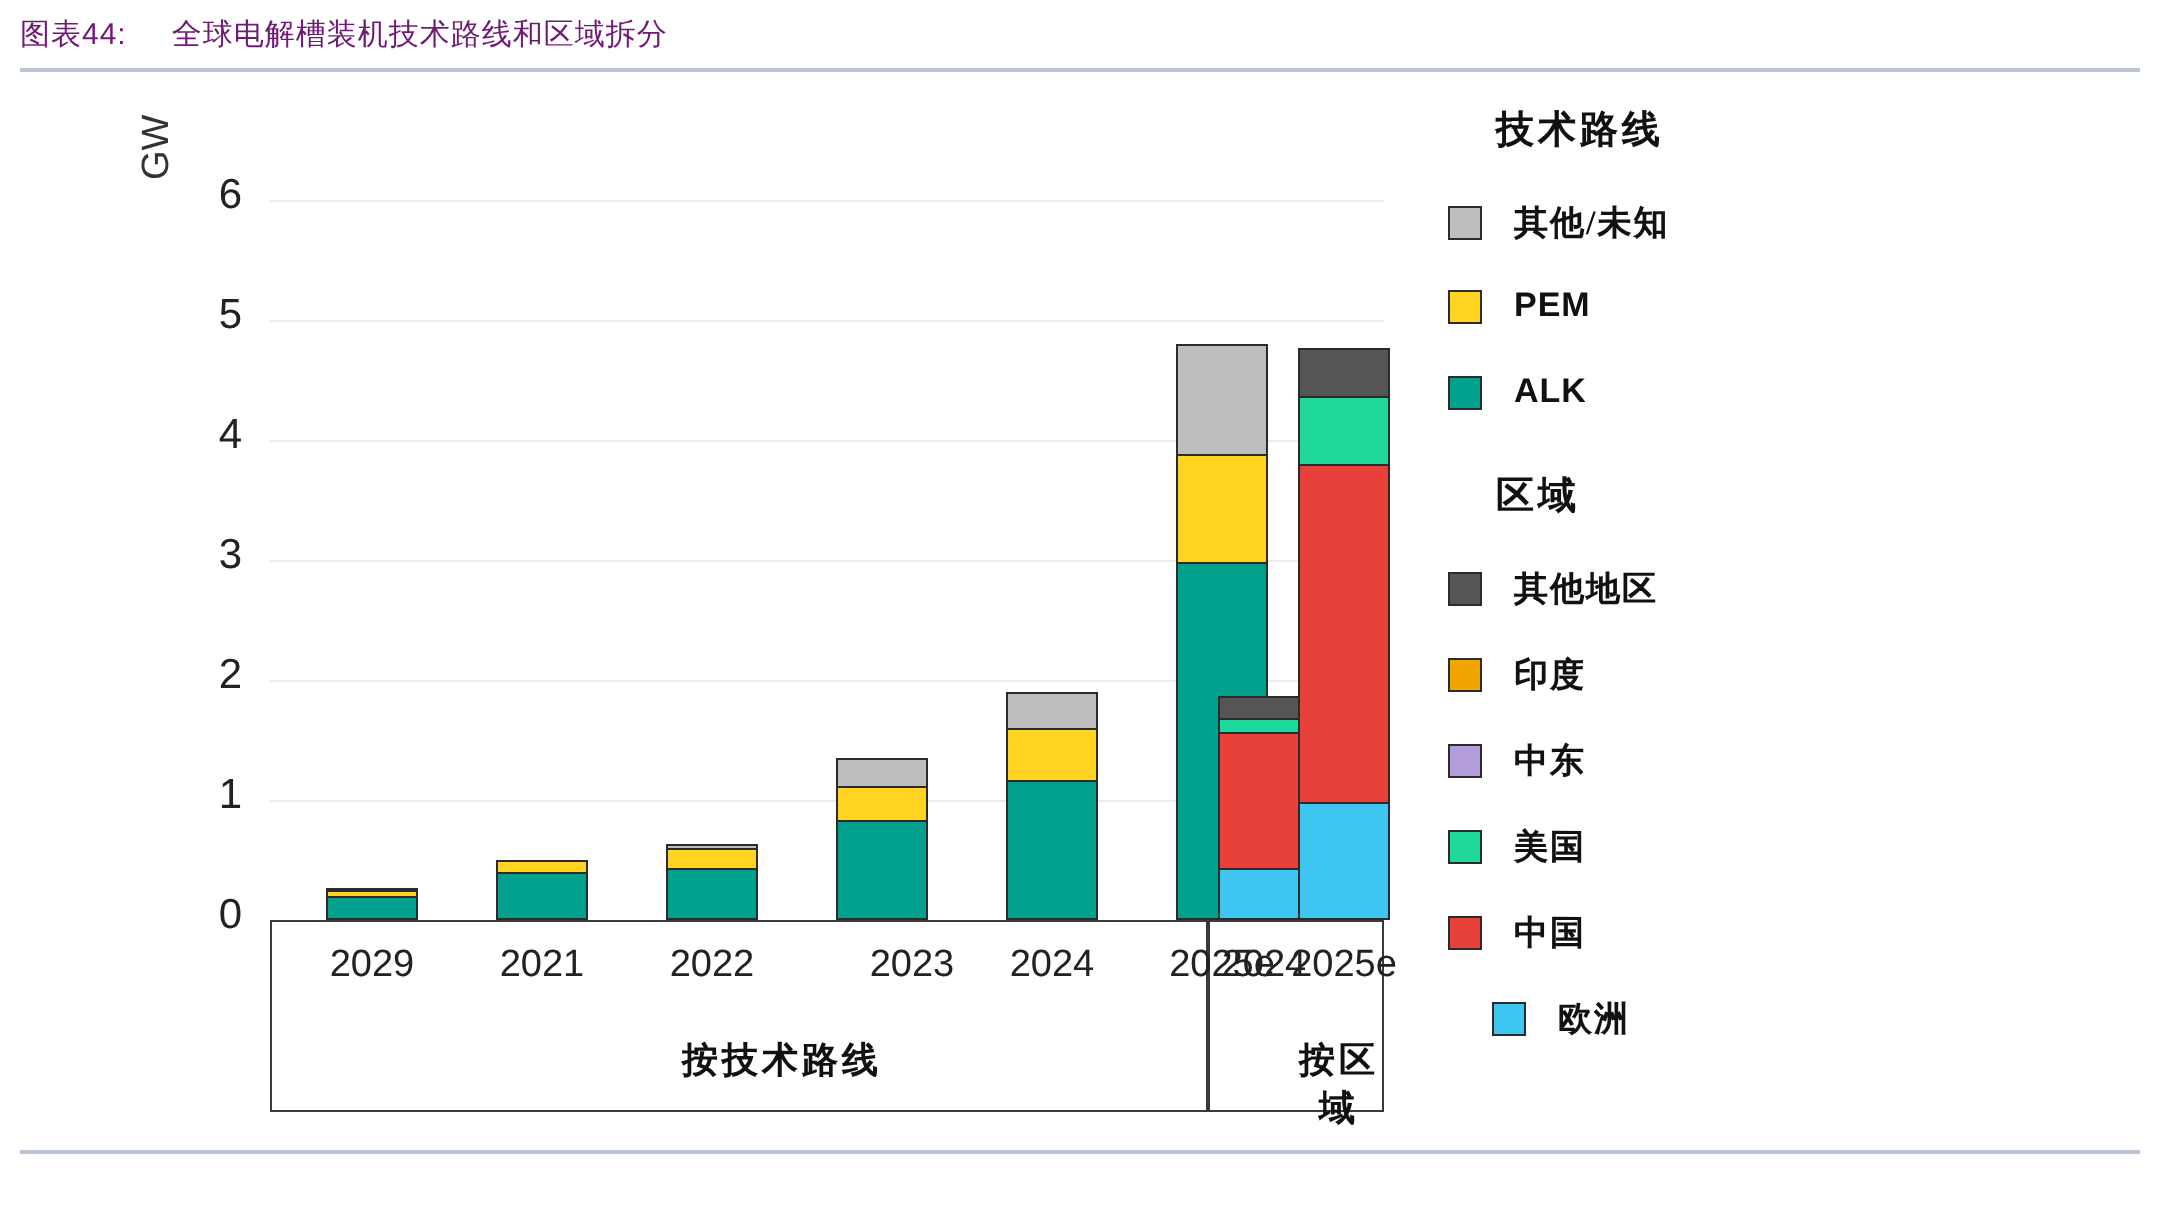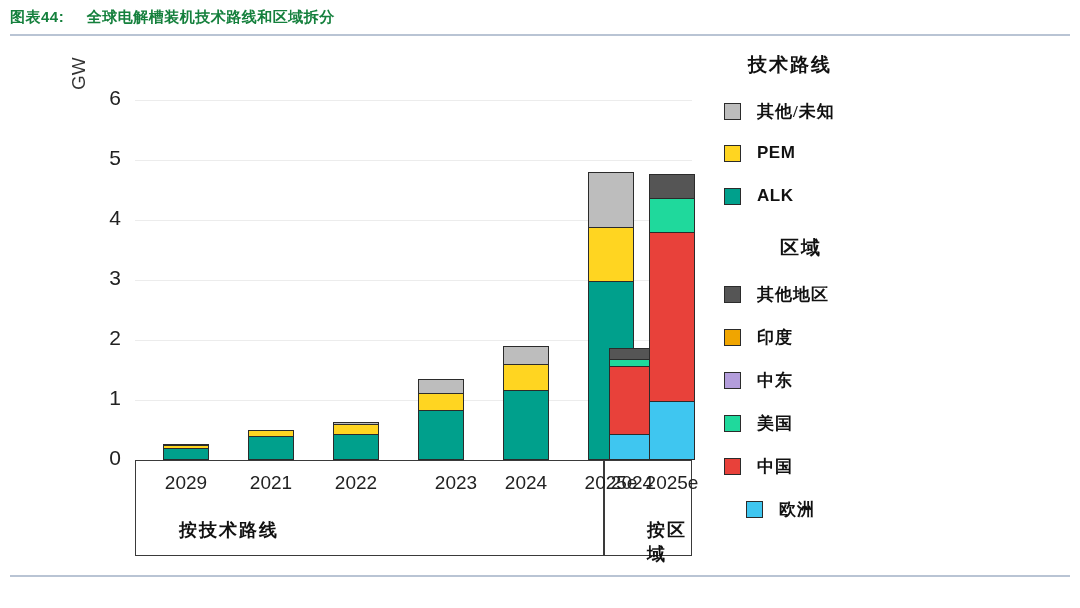--- a/index.html
+++ b/index.html
@@ -8,21 +8,21 @@
     width: 1080px; height: 608px;
     background: #ffffff;
     font-family: "Liberation Sans", "DejaVu Sans", sans-serif;
     overflow: hidden;
   }
   #page { position: relative; width: 1080px; height: 608px; background:#fff; }
 
   
   .fig-header {
     position: absolute; left: 10px; top: 8px; width: 1060px;
-    font-size: 15px; font-weight: bold; color: #15803d;
+    font-size: 15px; font-weight: normal; color: #701a75;
     font-family: "Liberation Serif", "DejaVu Serif", serif;
     letter-spacing: .5px;
     white-space: nowrap;
   }
   .fig-header .num { font-family: "Liberation Sans", sans-serif; }
   .header-rule {
     position: absolute; left: 10px; top: 34px; width: 1060px; height: 2px;
     background: #b9c4d4;
   }
 
@@ -73,21 +73,21 @@
     border: 1.8px solid #3a3a3a; border-top: 1.8px solid #3a3a3a;
     background: transparent;
   }
   .cat-divider { position: absolute; top: 420px; width: 1.8px; height: 96px; background: #3a3a3a; }
   .cat-label {
     position: absolute; top: 432px; font-size: 19px; color: #222; text-align: center;
     font-family: "Liberation Sans", sans-serif;
   }
   .group-label {
     position: absolute; top: 478px; font-size: 18px; font-weight: bold; color: #111;
-    font-family: "Liberation Serif", "DejaVu Serif", serif;
+    text-align: center; font-family: "Liberation Serif", "DejaVu Serif", serif;
     letter-spacing: 2px;
     padding-left: 44px;
   }
 
   
   .legend { position: absolute; left: 700px; top: 0; width: 360px; height: 525px; }
   .legend-title {
     position: absolute; font-size: 19px; font-weight: bold; color: #111;
     font-family: "Liberation Serif", "DejaVu Serif", serif; letter-spacing: 2px;
   }
@@ -201,21 +201,21 @@
           <span class="legend-text cjk">其他/未知</span>
         </div>
         <div class="legend-item" style="top: 103px;">
           <span class="swatch" style="background: rgb(255, 213, 33);"></span>
           <span class="legend-text latin">PEM</span>
         </div>
         <div class="legend-item" style="top: 146px;">
           <span class="swatch" style="background: rgb(0, 160, 140);"></span>
           <span class="legend-text latin">ALK</span>
         </div>
-        <div class="legend-title" style="top: 195px; left: 48px; margin-left: 32px;">区域</div>
+        <div class="legend-title" style="top: 195px; left: 48px;">区域</div>
         <div class="legend-item" style="top: 243px;">
           <span class="swatch" style="background: rgb(85, 85, 85);"></span>
           <span class="legend-text cjk">其他地区</span>
         </div>
         <div class="legend-item" style="top: 286px;">
           <span class="swatch" style="background: rgb(240, 165, 0);"></span>
           <span class="legend-text cjk">印度</span>
         </div>
         <div class="legend-item" style="top: 329px; justify-content: center;">
           <span class="swatch" style="background: rgb(179, 157, 219);"></span>

